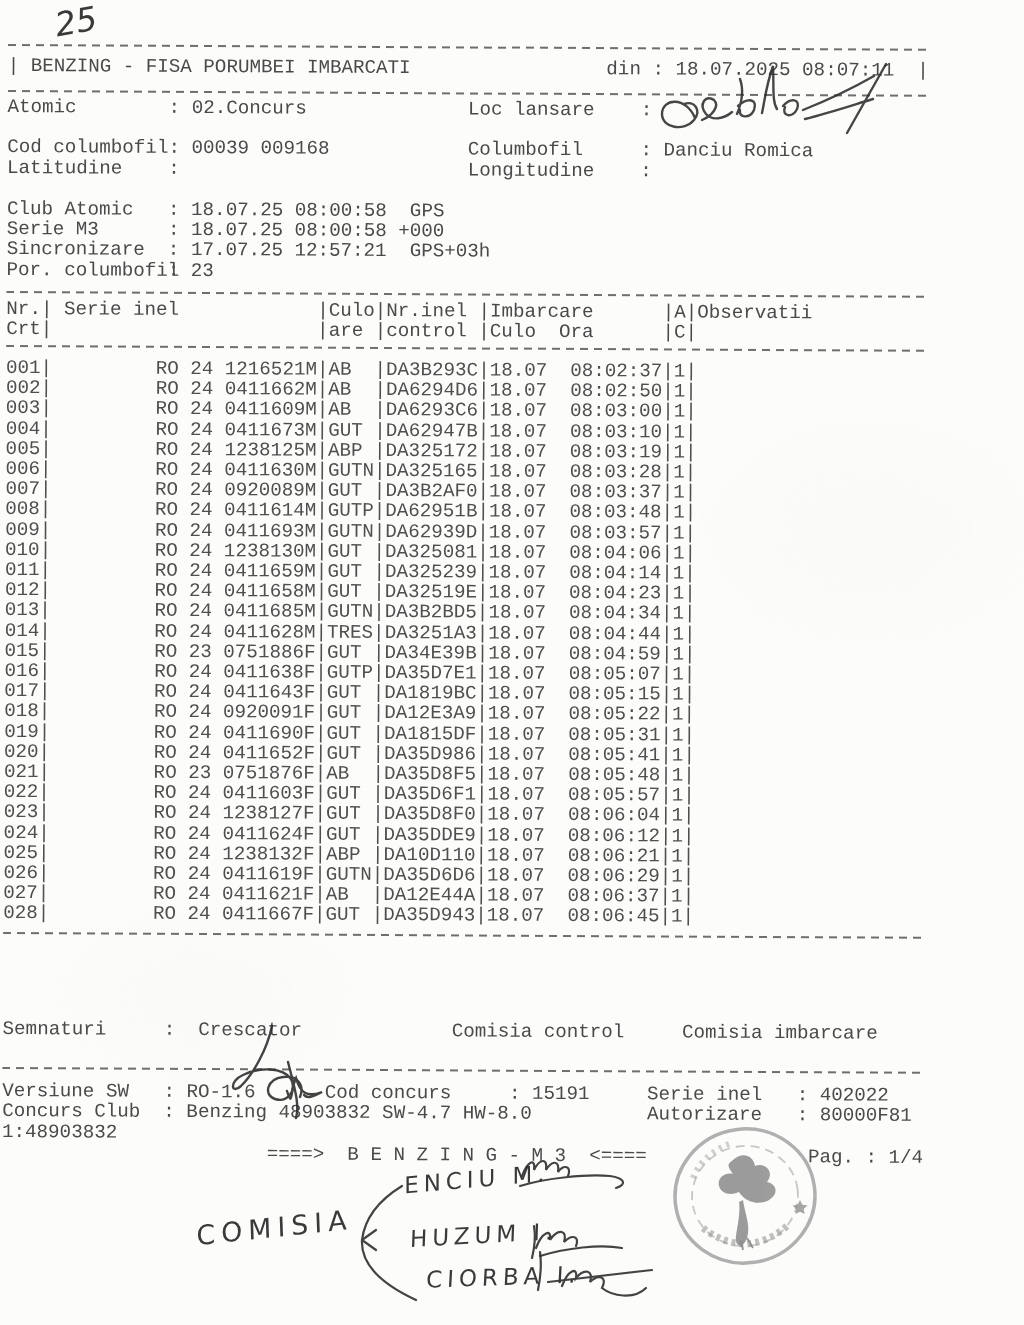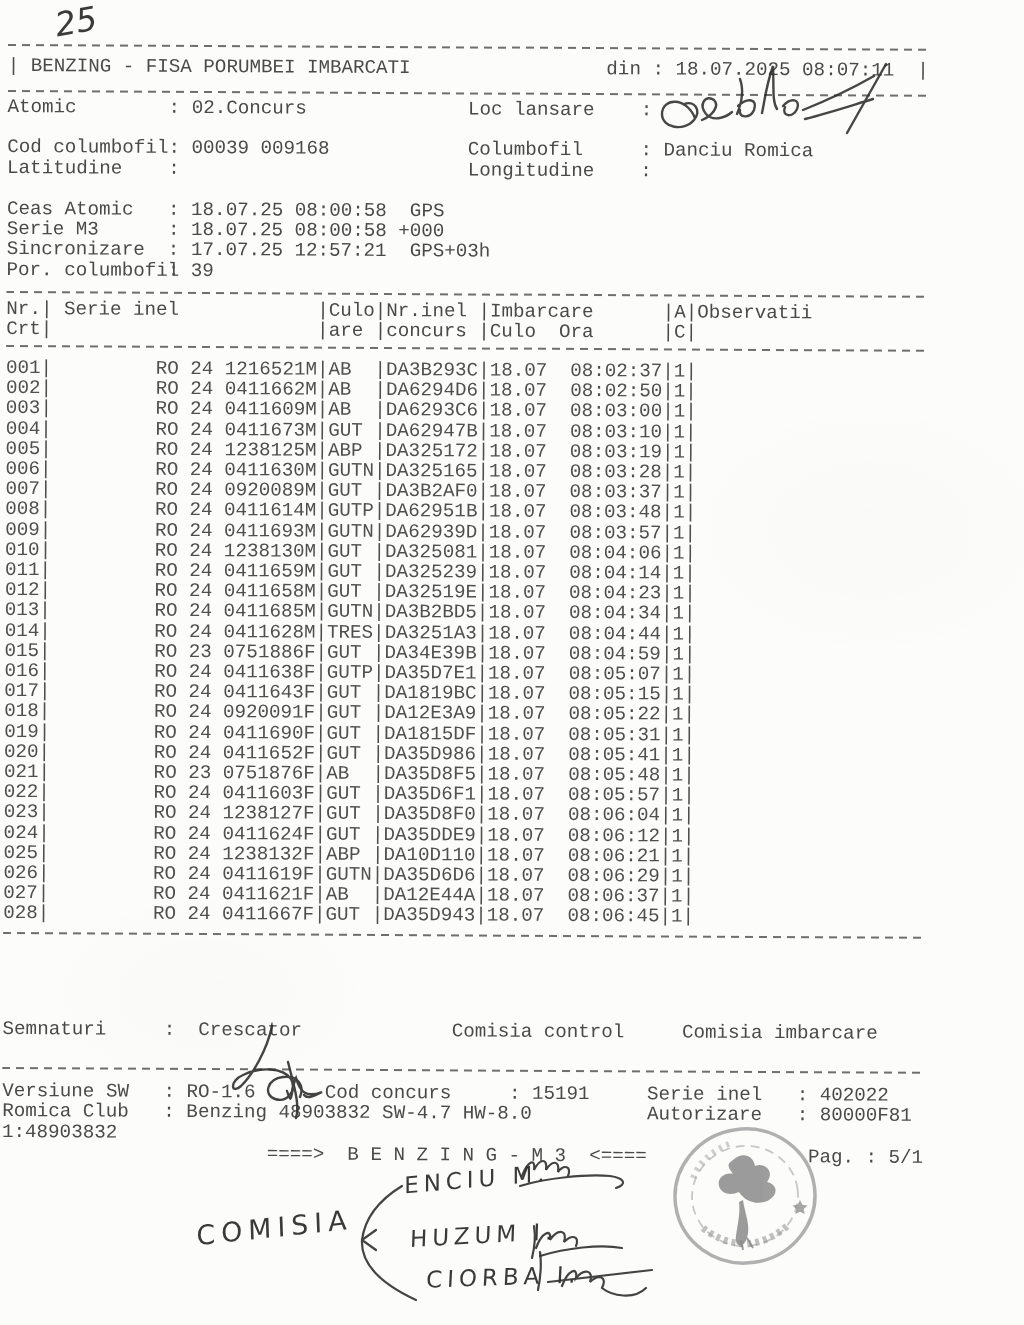--- a/index.html
+++ b/index.html
@@ -71,38 +71,38 @@
     <div class="ln" style="top:158px">
       <span class="at" style="left:0ch">Latitudine</span>
       <span class="at" style="left:14ch">:</span>
       <span class="at" style="left:16ch"></span>
       <span class="at" style="left:40ch">Longitudine</span>
       <span class="at" style="left:55ch">:</span>
       <span class="at" style="left:57ch"></span>
     </div>
 
     <div class="ln" style="top:199px">
-      <span class="at" style="left:0ch">Ceas Atomic</span>
+      <span class="at" style="left:0ch">Club Atomic</span>
       <span class="at" style="left:14ch">:</span>
       <span class="at" style="left:16ch">18.07.25 08:00:58  GPS</span>
     </div>
     <div class="ln" style="top:219px">
       <span class="at" style="left:0ch">Serie M3</span>
       <span class="at" style="left:14ch">:</span>
       <span class="at" style="left:16ch">18.07.25 08:00:58 +000</span>
     </div>
     <div class="ln" style="top:239px">
       <span class="at" style="left:0ch">Sincronizare</span>
       <span class="at" style="left:14ch">:</span>
       <span class="at" style="left:16ch">17.07.25 12:57:21  GPS+03h</span>
     </div>
     <div class="ln" style="top:260px">
       <span class="at" style="left:0ch">Por. columbofil</span>
       <span class="at" style="left:14ch">:</span>
-      <span class="at" style="left:16ch">39</span>
+      <span class="at" style="left:16ch">23</span>
     </div>
 
     <div class="dash" style="top:291px"></div>
 
     <div class="ln" style="top:299px">
       <span class="at" style="left:0ch">Nr.</span>
       <span class="at" style="left:3ch">|</span>
       <span class="at" style="left:5ch">Serie inel</span>
       <span class="at" style="left:27ch">|</span>
       <span class="at" style="left:28ch">Culo</span>
@@ -114,21 +114,21 @@
       <span class="at" style="left:58ch">A</span>
       <span class="at" style="left:59ch">|</span>
       <span class="at" style="left:60ch">Observatii</span>
     </div>
     <div class="ln" style="top:319px">
       <span class="at" style="left:0ch">Crt</span>
       <span class="at" style="left:3ch">|</span>
       <span class="at" style="left:27ch">|</span>
       <span class="at" style="left:28ch">are</span>
       <span class="at" style="left:32ch">|</span>
-      <span class="at" style="left:33ch">concurs</span>
+      <span class="at" style="left:33ch">control</span>
       <span class="at" style="left:41ch">|</span>
       <span class="at" style="left:42ch">Culo  Ora</span>
       <span class="at" style="left:57ch">|</span>
       <span class="at" style="left:58ch">C</span>
       <span class="at" style="left:59ch">|</span>
     </div>
 
     <div class="dash" style="top:345px"></div>
 
     <div id="rows" style="position:absolute;left:0;top:358px;width:100%;">
@@ -179,37 +179,37 @@
       <span class="at" style="left:14ch">:</span>
       <span class="at" style="left:16ch">RO-1.6</span>
       <span class="at" style="left:28ch">Cod concurs</span>
       <span class="at" style="left:44ch">:</span>
       <span class="at" style="left:46ch">15191</span>
       <span class="at" style="left:56ch">Serie inel</span>
       <span class="at" style="left:69ch">:</span>
       <span class="at" style="left:71ch">402022</span>
     </div>
     <div class="ln" style="top:1101px">
-      <span class="at" style="left:0ch">Romica Club</span>
+      <span class="at" style="left:0ch">Concurs Club</span>
       <span class="at" style="left:14ch">:</span>
       <span class="at" style="left:16ch">Benzing 48903832 SW-4.7 HW-8.0</span>
       <span class="at" style="left:56ch">Autorizare</span>
       <span class="at" style="left:69ch">:</span>
       <span class="at" style="left:71ch">80000F81</span>
     </div>
     <div class="ln" style="top:1122px">
       <span class="at" style="left:0ch">1:48903832</span>
     </div>
     <div class="ln" style="top:1143px">
       <span class="at" style="left:23ch">====&gt;</span>
       <span class="at" style="left:30ch">B E N Z I N G - M 3</span>
       <span class="at" style="left:51ch">&lt;====</span>
       <span class="at" style="left:70ch">Pag.</span>
       <span class="at" style="left:75ch">:</span>
-      <span class="at" style="left:77ch">5/1</span>
+      <span class="at" style="left:77ch">1/4</span>
     </div>
   </div>
 
   <div class="hw hw-caps" style="left:196px;top:1212px;font-size:27px;">COMISIA</div>
   <div class="hw" style="left:404px;top:1166px;font-size:23px;letter-spacing:5px;transform:rotate(-5deg) skewX(-5deg);">ENCIU M.</div>
   <div class="hw" style="left:410px;top:1222px;font-size:23px;letter-spacing:5px;transform:rotate(-3deg) skewX(-5deg);">HUZUM I.</div>
   <div class="hw" style="left:426px;top:1264px;font-size:23px;letter-spacing:5px;transform:rotate(-2deg) skewX(-5deg);">CIORBA I.</div>
 
   <svg class="overlay" width="1024" height="1325" viewBox="0 0 1024 1325">
 

